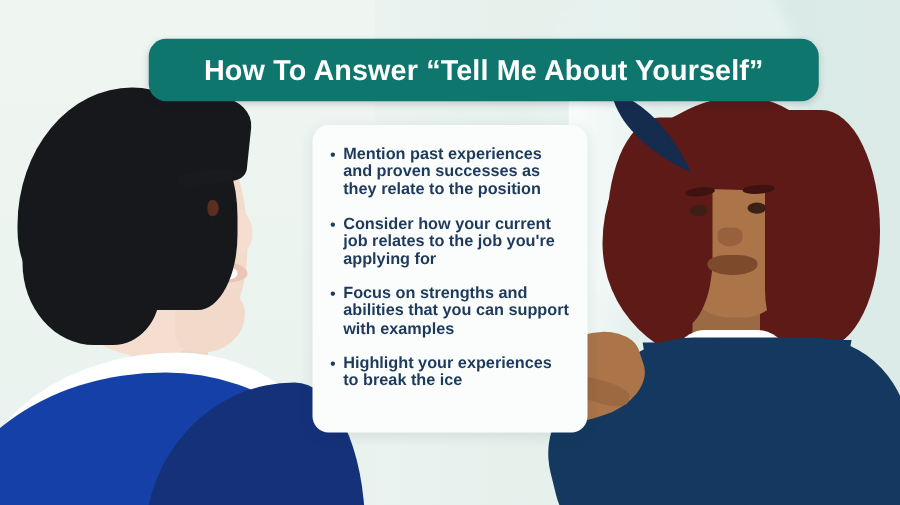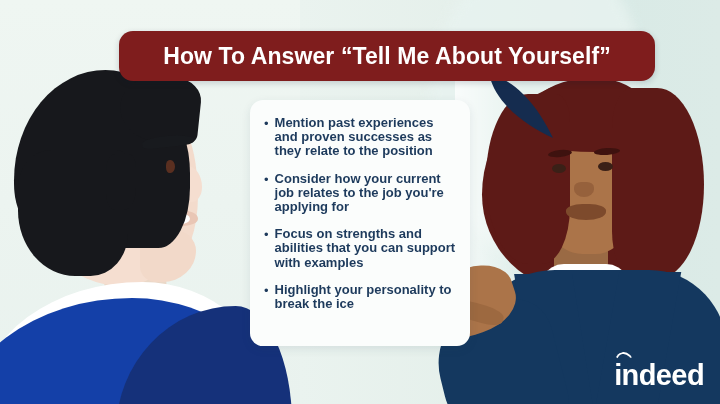--- a/index.html
+++ b/index.html
@@ -100,21 +100,21 @@
     background:#ab7449;border-radius:52% 40% 44% 50%;transform:rotate(-18deg);}
   .w-finger1{position:absolute;left:-56px;top:186px;width:56px;height:17px;
     background:#b27c50;border-radius:40%;transform:rotate(-16deg);}
   .w-finger2{position:absolute;left:-58px;top:200px;width:60px;height:16px;
     background:#ab7449;border-radius:40%;transform:rotate(-10deg);}
   .w-thumb{position:absolute;left:-16px;top:226px;width:50px;height:18px;
     background:#9d6940;border-radius:40%;transform:rotate(16deg);}
 
   
   .title-bar{position:absolute;left:119px;top:31px;width:536px;height:50px;
-    background:#7f1d1d;border-radius:14px;display:flex;align-items:center;
+    background:#0f766e;border-radius:14px;display:flex;align-items:center;
     justify-content:center;box-shadow:0 2px 6px rgba(10,25,50,.18);z-index:6;}
   .title-text{color:#ffffff;font-size:23px;font-weight:bold;letter-spacing:.1px;
     white-space:nowrap;}
   .bubble-tail{position:absolute;left:487px;top:74px;width:72px;height:66px;z-index:5;}
 
   
   .card{position:absolute;left:250px;top:100px;width:220px;height:246px;
     background:#fbfdfc;border-radius:13px;z-index:7;
     box-shadow:0 3px 10px rgba(30,60,80,.10);padding:16px 14px 0 14px;
     box-sizing:border-box;}
@@ -205,22 +205,18 @@
     <div class="bullet">
       <span class="bullet-dot">•</span>
       <span class="bullet-text">Consider how your current job relates to the job you're applying for</span>
     </div>
     <div class="bullet">
       <span class="bullet-dot">•</span>
       <span class="bullet-text">Focus on strengths and abilities that you can support with examples</span>
     </div>
     <div class="bullet">
       <span class="bullet-dot">•</span>
-      <span class="bullet-text">Highlight your personality to break the ice</span>
-    </div>
-  </div>
-
-  <div class="logo">
-    <span class="logo-word">indeed</span>
-    <span class="logo-arc"></span>
-  </div>
+      <span class="bullet-text">Highlight your experiences to break the ice</span>
+    </div>
+  </div>
+
 
 </div>
 
 </body></html>

